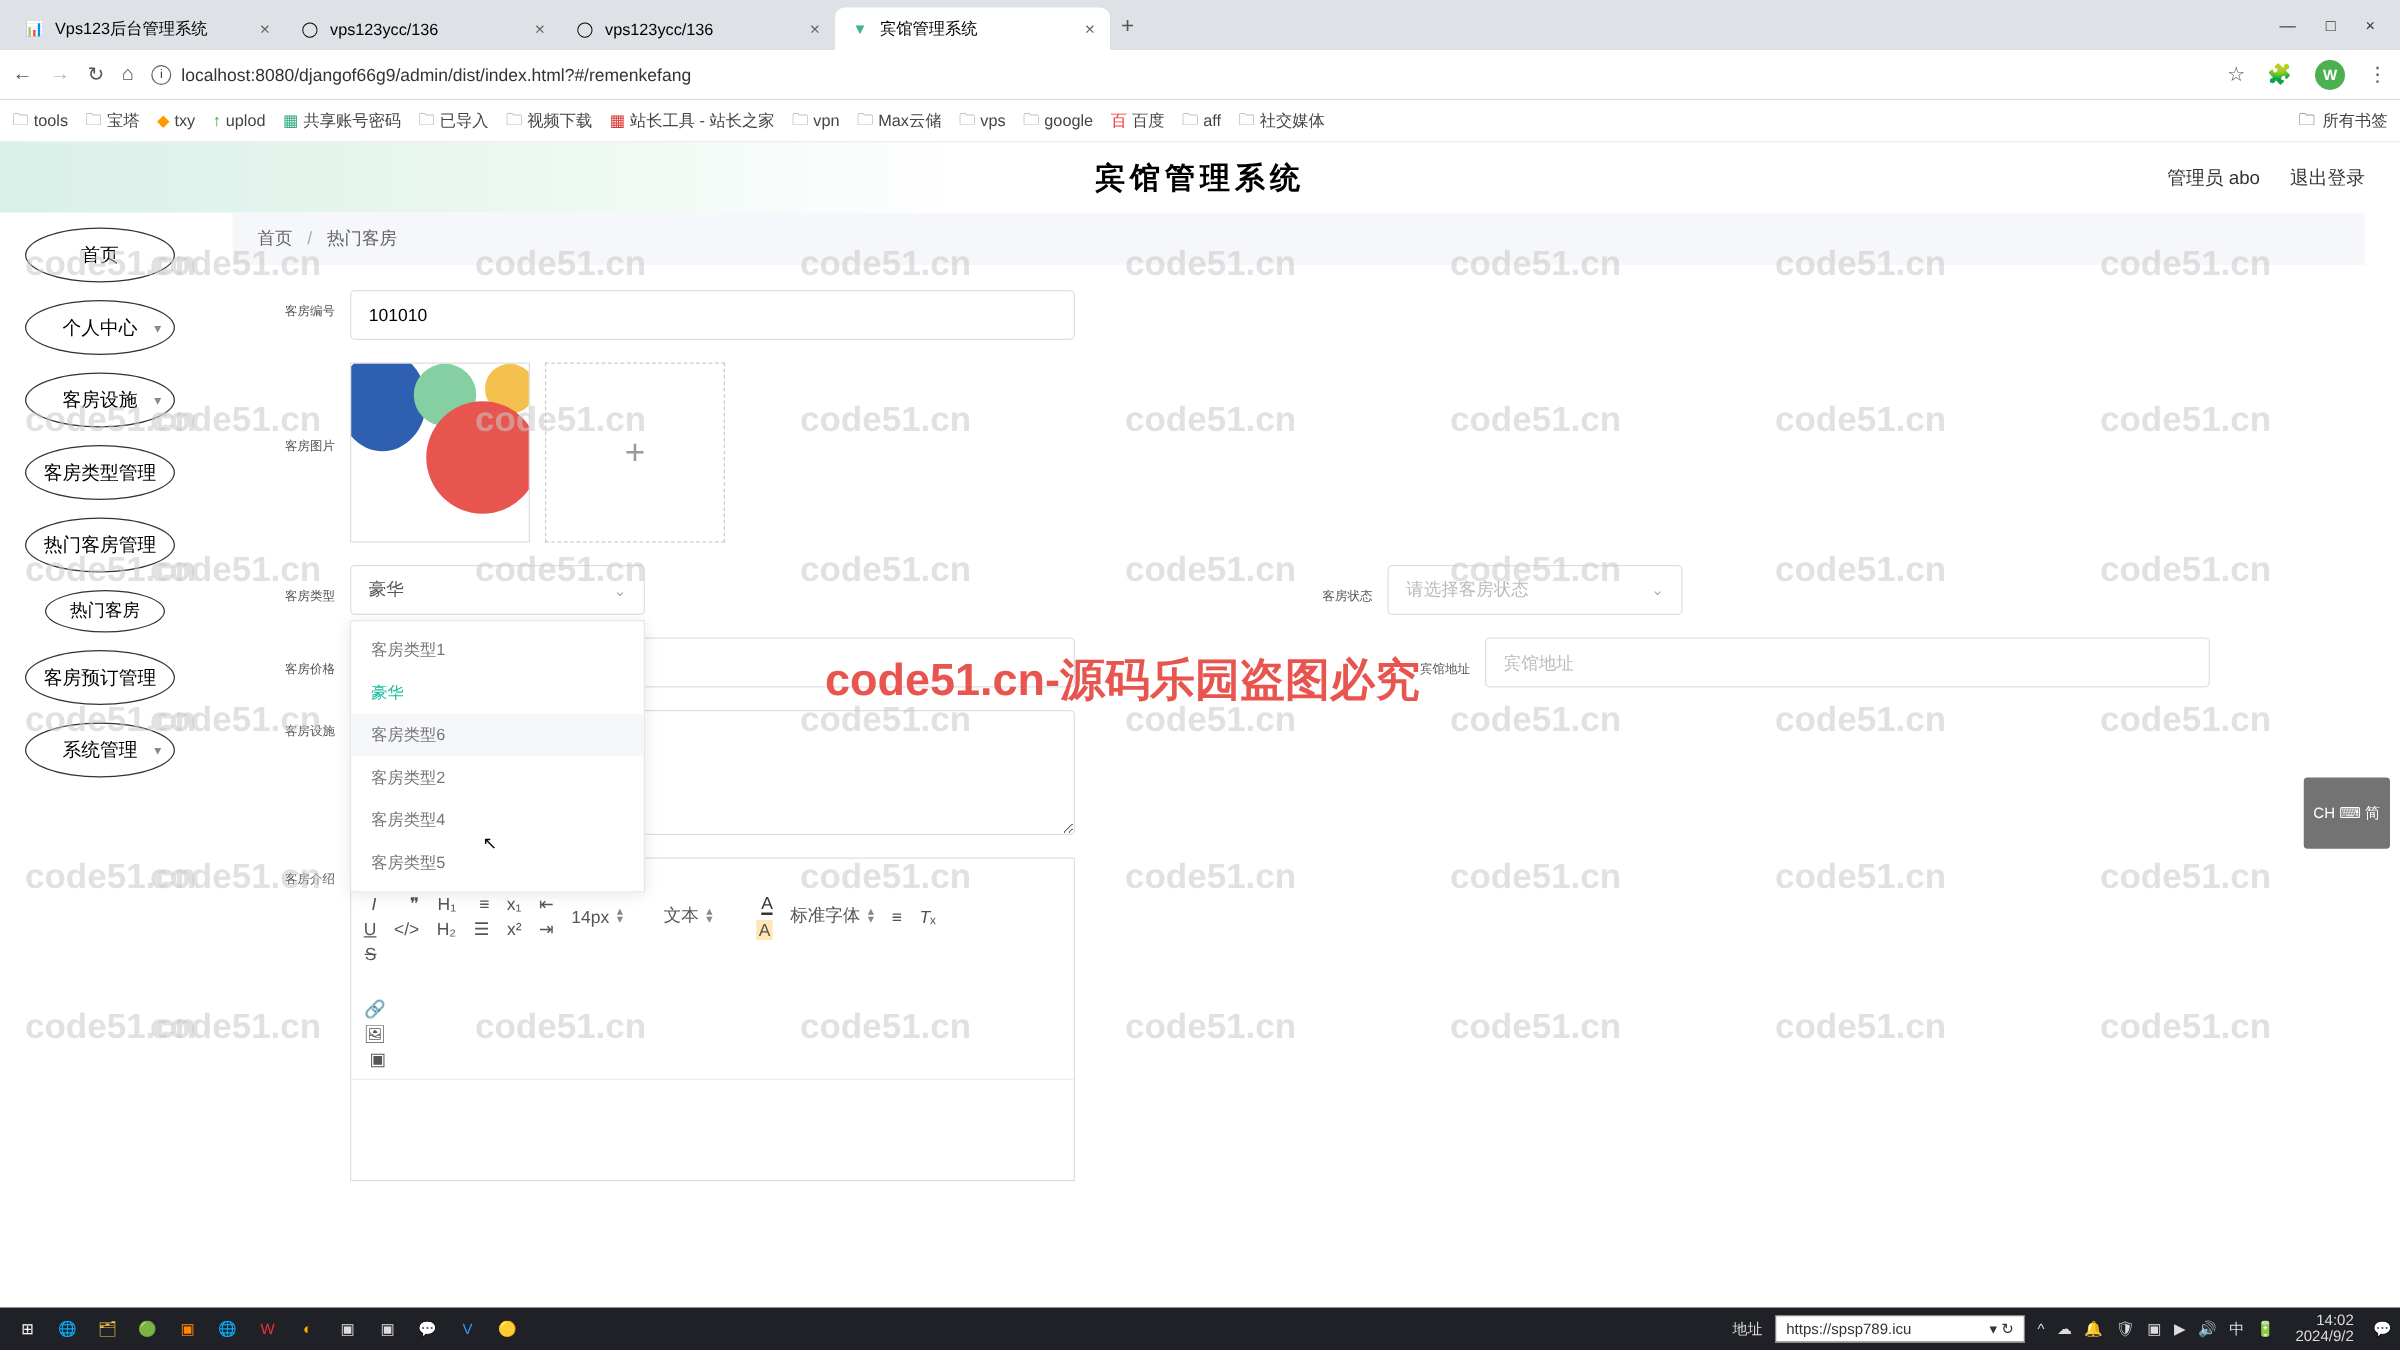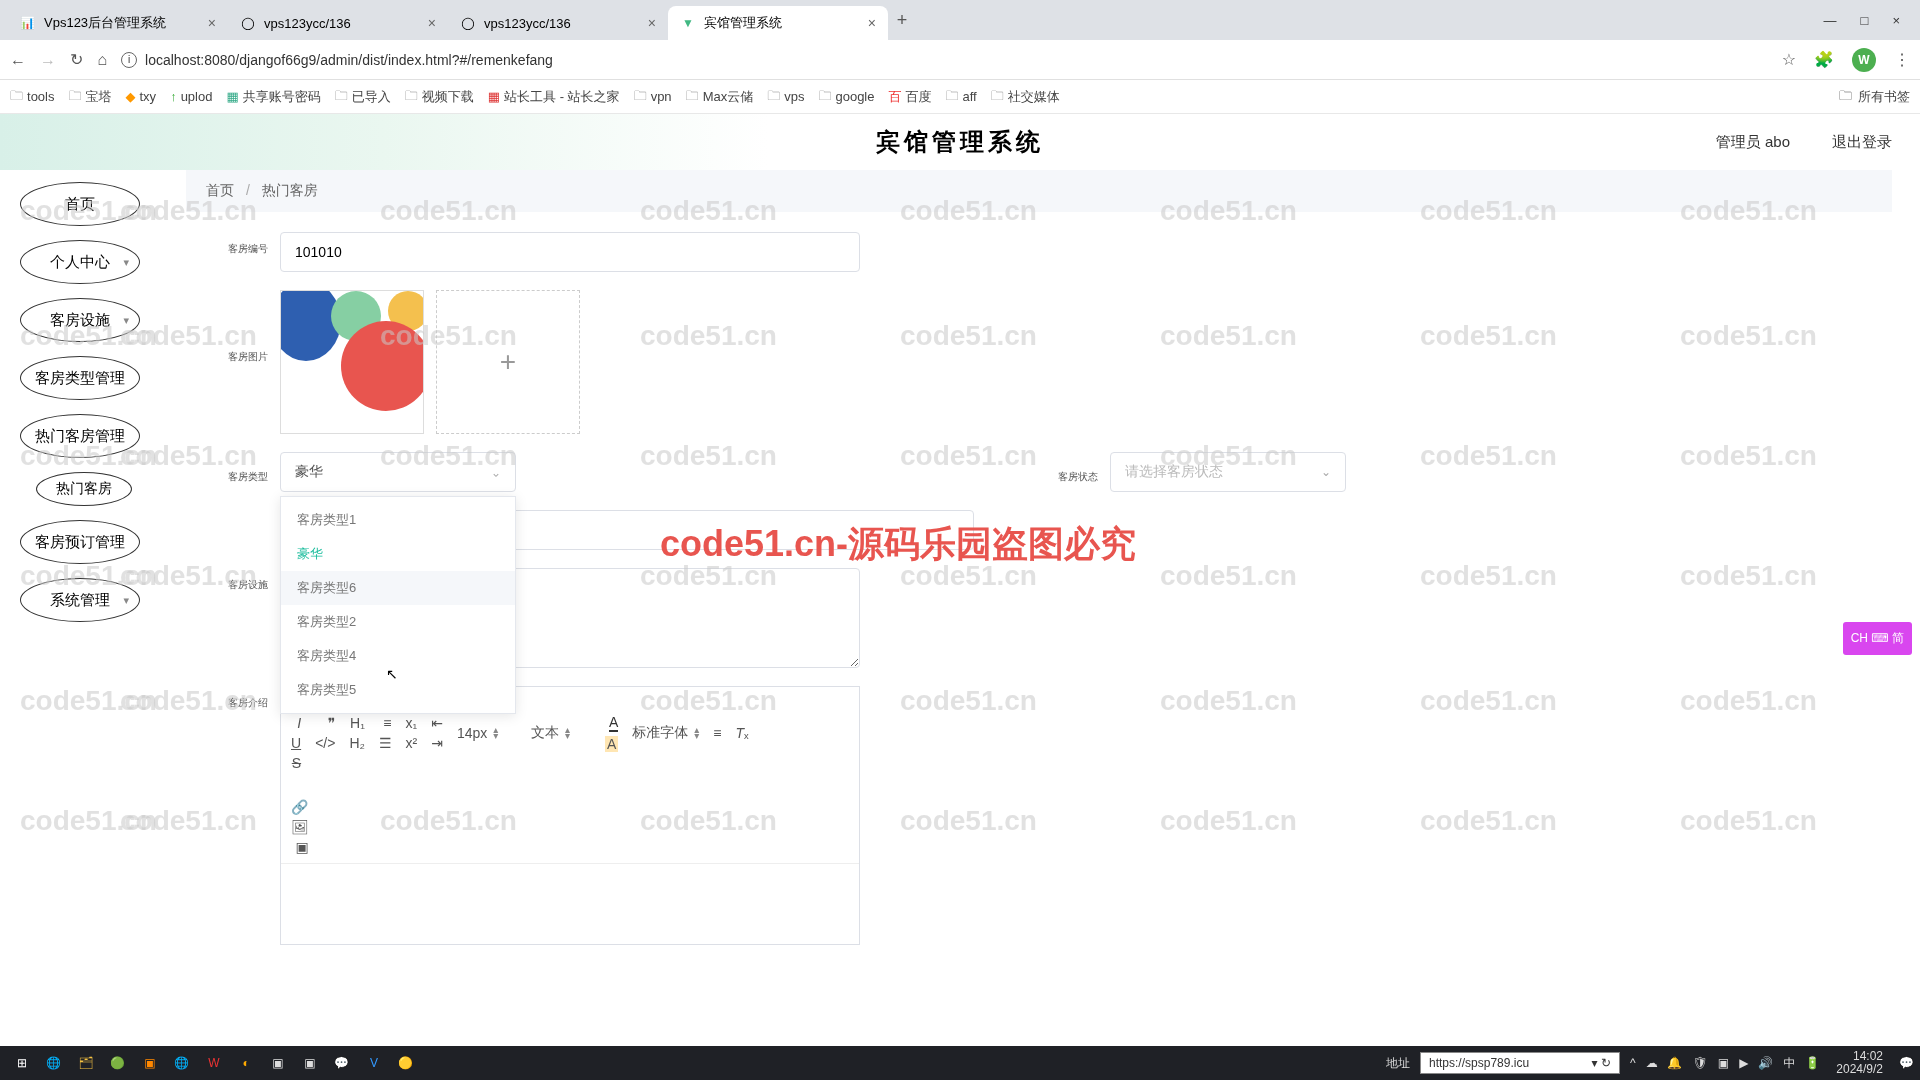--- a/index.html
+++ b/index.html
@@ -22,21 +22,21 @@
 .avatar { width: 24px; height: 24px; border-radius: 50%; background: #4caf50; color: #fff; display: flex; align-items: center; justify-content: center; font-size: 12px; font-weight: bold; }
 
 .bookmarks { height: 34px; background: #fff; display: flex; align-items: center; padding: 0 10px; gap: 14px; font-size: 13px; color: #444; border-bottom: 1px solid #e8e8e8; }
 .bm { display: flex; align-items: center; gap: 4px; }
 .bm .folder { color: #888; }
 .bm-right { margin-left: auto; display: flex; align-items: center; gap: 6px; }
 
 
 .app-header { height: 56px; display: flex; align-items: center; justify-content: center; position: relative; background: linear-gradient(90deg, #d8f0e8 0%, #eaf7f0 20%, #fff 40%); }
 .app-title { font-size: 24px; font-weight: bold; letter-spacing: 4px; }
-.app-header-right { position: absolute; right: 28px; display: flex; gap: 42px; font-size: 15px; color: #333; }
+.app-header-right { position: absolute; right: 28px; display: flex; gap: 24px; font-size: 15px; color: #333; }
 
 
 .content { display: flex; height: calc(100% - 170px - 34px); }
 .sidebar { width: 186px; padding: 12px 20px; display: flex; flex-direction: column; gap: 14px; }
 .pill { width: 120px; height: 44px; border: 1.5px solid #333; border-radius: 50%; display: flex; align-items: center; justify-content: center; font-size: 15px; position: relative; background: #fff; }
 .pill .chev { position: absolute; right: 10px; font-size: 11px; color: #888; }
 .pill.sub { width: 96px; height: 34px; font-size: 14px; margin-left: 16px; }
 
 .main { flex: 1; padding: 0 28px 0 0; }
 .breadcrumb { background: #f5f7fa; padding: 12px 20px; font-size: 14px; color: #666; margin-bottom: 20px; }
@@ -81,21 +81,21 @@
 .wm { position: absolute; font-size: 28px; font-weight: 600; color: rgba(200,200,200,0.55); }
 .wm-big { position: absolute; font-size: 36px; font-weight: bold; color: #e8554f; }
 
 
 .taskbar { position: absolute; bottom: 0; left: 0; right: 0; height: 34px; background: #1f2126; display: flex; align-items: center; padding: 0 6px; color: #ddd; font-size: 12px; }
 .tb-icon { width: 32px; height: 28px; display: flex; align-items: center; justify-content: center; }
 .tb-right { margin-left: auto; display: flex; align-items: center; gap: 10px; }
 .tb-url { background: #fff; color: #333; height: 22px; width: 200px; display: flex; align-items: center; padding: 0 8px; border: 1px solid #888; }
 .tb-clock { text-align: right; line-height: 13px; margin: 0 6px; }
 
-.ime-badge { position: absolute; right: 8px; top: 622px; background: #d946ef; color: #fff; font-size: 12px; padding: 8px 8px; border-radius: 3px; z-index: 6; }
+.ime-badge { position: absolute; right: 8px; top: 622px; background: #737373; color: #fff; font-size: 12px; padding: 20px 8px; border-radius: 3px; z-index: 6; }
 .cursor { position: absolute; left: 386px; top: 666px; font-size: 14px; z-index: 20; }
 </style>
 </head>
 <body>
 
 <div class="browser-tabs">
   <div class="tab">
     <span class="favicon">📊</span>
     <span>Vps123后台管理系统</span>
     <span class="tab-close">×</span>
@@ -294,20 +294,24 @@
         <div class="select-wrap">
           <div class="select">
             <span style="color:#bbb">请选择客房状态</span>
             <span class="arrow">⌄</span>
           </div>
         </div>
       </div>
     </div>
 
     <div class="form-row two-col">
+      <div class="col">
+        <div class="form-label">客房价格</div>
+        <input class="text-input" style="">
+      </div>
       <div class="col" style="margin-left:114px">
         <div class="form-label">宾馆地址</div>
         <input class="text-input" placeholder="宾馆地址" style="">
       </div>
     </div>
 
     <div class="form-row">
       <div class="form-label">客房设施</div>
       <textarea class="text-input" style=""></textarea>
     </div>

